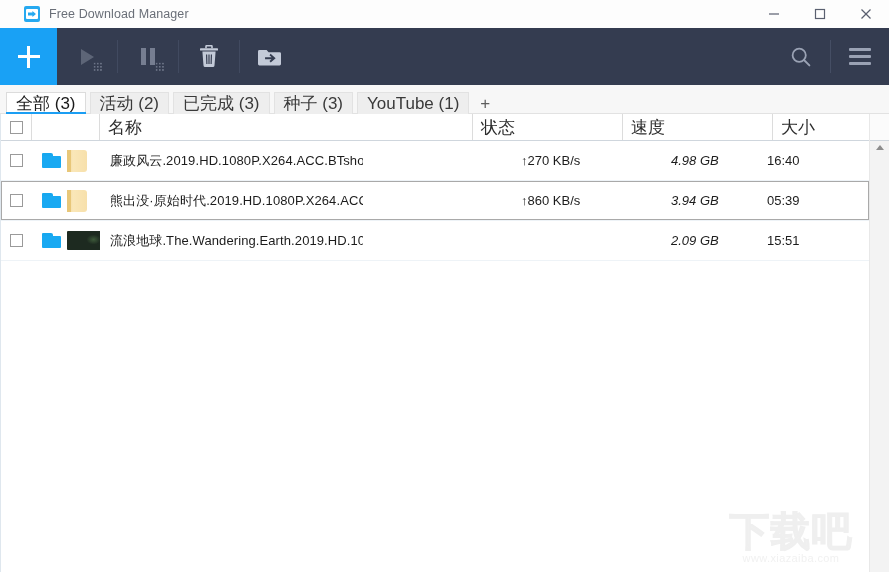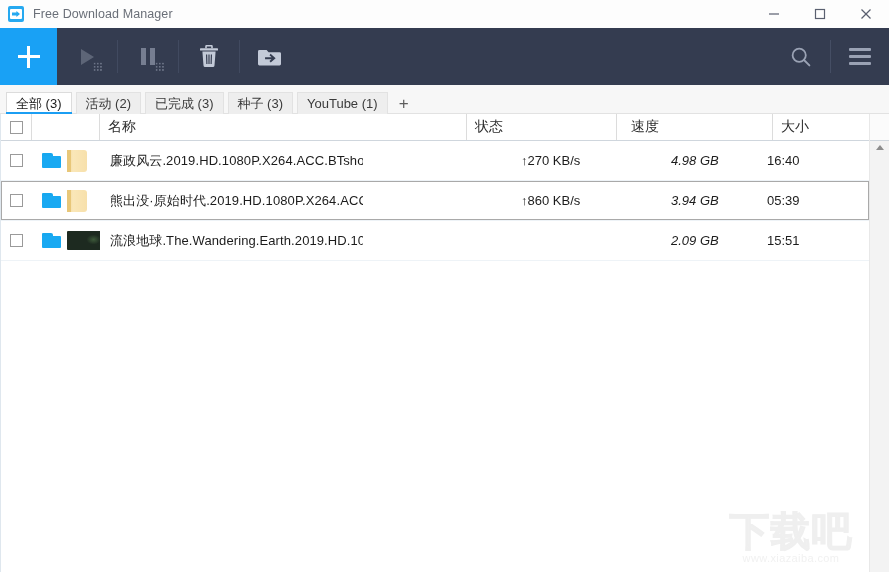--- a/index.html
+++ b/index.html
@@ -12,21 +12,21 @@
   }
 
   
   .titlebar {
     height: 28px;
     background: #fdfdfd;
     display: flex;
     align-items: center;
     position: relative;
   }
-  .titlebar-left { display: flex; align-items: center; padding-left: 8px; }
+  .titlebar-left { display: flex; align-items: center; padding-left: 24px; }
   .app-logo {
     width: 16px; height: 16px;
     border-radius: 2px;
     background: #26a9f0;
     position: relative;
     flex: 0 0 auto;
   }
   .app-logo::before {
     content: "";
     position: absolute;
@@ -148,21 +148,21 @@
     border-bottom: 1px solid #e2e2e2;
     display: flex;
     align-items: flex-end;
     padding-left: 6px;
     gap: 4px;
   }
   .tab {
     height: 22px;
     padding: 7px 9px;
     display: flex; align-items: center;
-    font-size: 13px;
+    font-size: 17px;
     color: #3a3a3a;
     background: #eeeeee;
     border: 1px solid #e2e2e2;
     border-bottom: none;
     white-space: nowrap;
     position: relative;
     top: 1px;
   }
   .tab.active {
     background: #ffffff;
@@ -197,37 +197,37 @@
     flex: 1 1 auto;
     min-width: 0;
     position: relative;
     border-left: 1px solid #dfe7ee;
   }
   .thead {
     height: 27px;
     display: flex;
     background: #ffffff;
     border-bottom: 1px solid #cfd6dd;
-    font-size: 14px;
+    font-size: 17px;
     color: #2d2d2d;
   }
   .th {
     display: flex; align-items: center;
     padding-left: 8px;
     border-right: 1px solid #dcdcdc;
     overflow: hidden;
     white-space: nowrap;
     flex: 0 0 auto;
   }
   .th:last-child { border-right: none; }
   .th-check  { width: 31px; justify-content: center; padding-left: 0; }
   .th-thumb  { width: 68px; }
   .th-name   { flex: 1 1 auto; min-width: 0; }
   .th-status { width: 150px; }
-  .th-speed  { width: 150px; margin-left: 6px; }
+  .th-speed  { width: 150px; }
   .th-size   { width: 96px; }
   .th-added  { width: 110px; }
   .sort-caret {
     margin-left: 6px;
     width: 0; height: 0;
     border-left: 4px solid transparent;
     border-right: 4px solid transparent;
     border-top: 4px solid #555f6b;
   }
 

